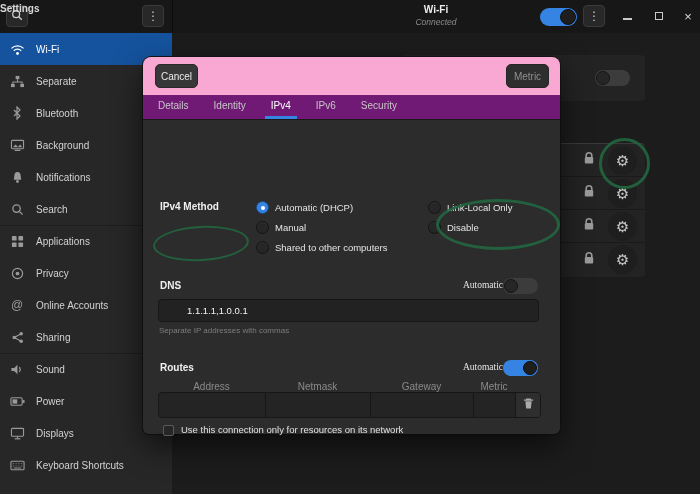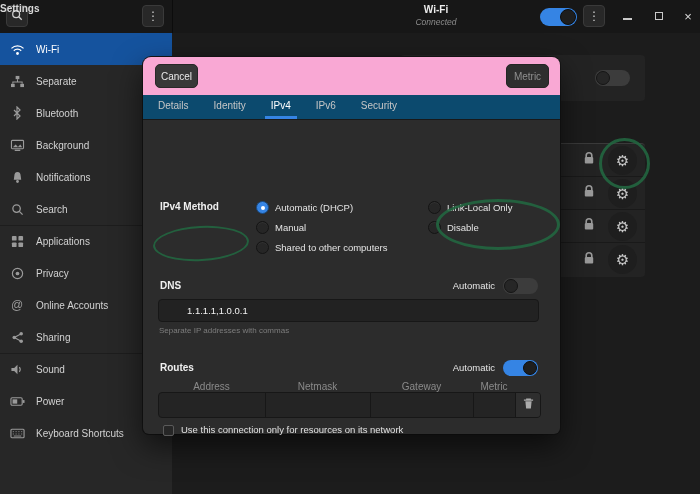--- a/index.html
+++ b/index.html
@@ -49,32 +49,32 @@
             color:#c8c8c8;font-size:15px;line-height:1;}
 
   
   .dialog{position:absolute;left:143px;top:57px;width:417px;height:377px;background:#2c2c2c;border-radius:8px 8px 6px 6px;
           box-shadow:0 12px 30px rgba(0,0,0,.6),0 0 0 1px #161616;z-index:5;}
   .dlg-header{position:absolute;left:0;top:0;width:417px;height:38px;background:#f9a8d4;border-radius:8px 8px 0 0;}
   .btn{position:absolute;height:24px;border-radius:5px;font-size:10px;display:flex;align-items:center;justify-content:center;
        box-sizing:border-box;}
   .btn-cancel{left:12px;top:7px;width:43px;background:#383838;border:1px solid #282828;color:#eaeaea;}
   .btn-apply{right:11px;top:7px;width:43px;background:#2e2e2e;border:1px solid #252525;color:#8f8f8f;}
-  .tabbar{position:absolute;left:0;top:38px;width:417px;height:25px;background:#0c4a6e;border-bottom:1px solid #191919;
+  .tabbar{position:absolute;left:0;top:38px;width:417px;height:25px;background:#701a75;border-bottom:1px solid #191919;
           display:flex;align-items:stretch;padding-left:9px;box-sizing:border-box;}
   .tab{display:flex;align-items:center;padding:0 6px;margin-right:13px;font-size:10px;color:#c6c6c6;border-bottom:3px solid transparent;box-sizing:border-box;}
   .tab.active{color:#ffffff;border-bottom-color:#3584e4;}
   .dlg-body{position:absolute;left:0;top:63px;width:417px;height:314px;}
   .sect-label{position:absolute;font-size:10px;font-weight:bold;color:#f0f0f0;}
   .radio{position:absolute;width:13px;height:13px;border-radius:50%;box-sizing:border-box;background:#262626;border:1px solid #141414;
          box-shadow:inset 0 1px 0 rgba(255,255,255,.05);}
   .radio.sel{background:#3584e4;border-color:#1a4a80;}
   .radio.sel::after{content:"";position:absolute;left:3.5px;top:3.5px;width:4px;height:4px;border-radius:50%;background:#fff;}
   .radio-label{position:absolute;font-size:9.5px;color:#e4e4e4;}
-  .auto-label{position:absolute;left:295px;width:57px;text-align:right;font-size:9.5px;color:#e4e4e4;}
+  .auto-label{position:absolute;left:303px;width:57px;text-align:right;font-size:9.5px;color:#e4e4e4;font-family:Liberation Serif, serif;}
   .entry{position:absolute;left:15px;width:381px;height:23px;background:#222222;border:1px solid #171717;border-radius:4px;
          color:#f2f2f2;font-size:9.5px;padding:0 8px;box-sizing:border-box;font-family:"Liberation Sans",sans-serif;outline:none;}
   .helper{position:absolute;font-size:8px;color:#7d7d7d;}
   .col-hdr{position:absolute;top:261px;font-size:10px;color:#8a8a8a;text-align:center;}
   .route-box{position:absolute;left:15px;top:272px;width:383px;height:26px;background:#242424;border:1px solid #171717;
              border-radius:4px;box-sizing:border-box;display:flex;}
   .route-cell{border-right:1px solid #171717;height:100%;box-sizing:border-box;}
   .trash-seg{flex:1;background:#2e2e2e;display:flex;align-items:center;justify-content:center;border-radius:0 3px 3px 0;}
   .checkbox{position:absolute;left:20px;top:305px;width:11px;height:11px;background:#262626;border:1px solid #5a5a5a;border-radius:2px;box-sizing:border-box;}
   .check-label{position:absolute;left:38px;top:304px;font-size:9.5px;color:#e2e2e2;}
@@ -232,20 +232,30 @@
     </div>
     <div class="side-row">
       <span class="side-icon">
         <svg width="15" height="11" viewBox="0 0 16 11">
             <rect x="1" y="1.5" width="12" height="8" rx="1.3" fill="none" stroke="#9a9a9a" stroke-width="1.2"></rect>
             <rect x="13.5" y="4" width="2" height="3" fill="#9a9a9a"></rect>
             <rect x="2.7" y="3.2" width="5" height="4.6" fill="#9a9a9a"></rect>
           </svg>
       </span>
       <span>Power</span>
+    </div>
+    <div class="side-row">
+      <span class="side-icon">
+        <svg width="15" height="13" viewBox="0 0 16 14">
+            <rect x="1.5" y="1.5" width="13" height="8.5" rx="1" fill="none" stroke="#9a9a9a" stroke-width="1.2"></rect>
+            <line x1="8" y1="10" x2="8" y2="12" stroke="#9a9a9a" stroke-width="1.2"></line>
+            <line x1="5" y1="12.7" x2="11" y2="12.7" stroke="#9a9a9a" stroke-width="1.3"></line>
+          </svg>
+      </span>
+      <span>Displays</span>
     </div>
     <div class="side-row">
       <span class="side-icon">
         <svg width="15" height="11" viewBox="0 0 16 11">
             <rect x="1" y="1" width="14" height="9" rx="1" fill="none" stroke="#9a9a9a" stroke-width="1.2"></rect>
             <path d="M3 3.5h1M6 3.5h1M9 3.5h1M12 3.5h1M3 6h1M6 6h1M9 6h1M12 6h1M4 8.2h8" stroke="#9a9a9a" stroke-width="1"></path>
           </svg>
       </span>
       <span>Keyboard Shortcuts</span>
     </div>

